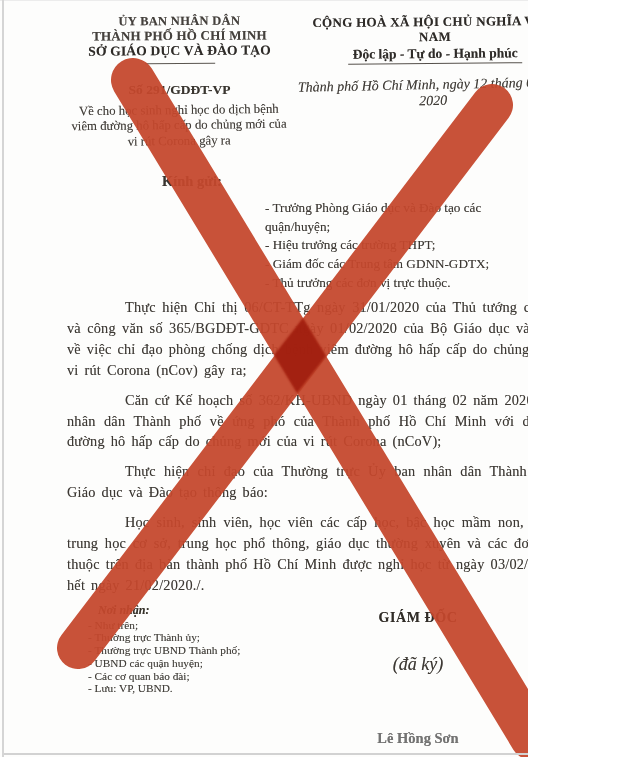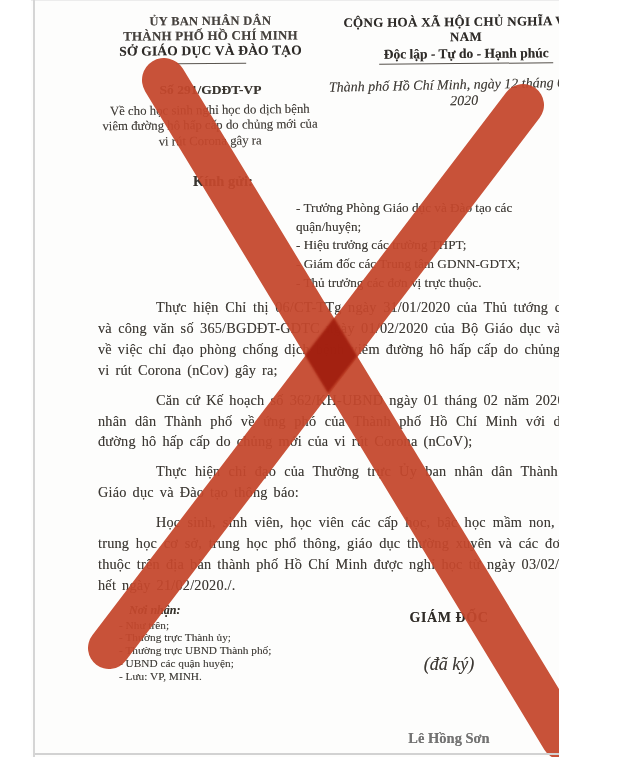--- a/index.html
+++ b/index.html
@@ -1,21 +1,20 @@
 <!DOCTYPE html>
 <html><head>
 <meta charset="utf-8">
 <style>
   html,body{margin:0;padding:0;}
   .photo{
     position:relative; width:528px; height:757px;
     background:#fdfdfc; overflow:hidden;
     font-family:"Liberation Serif","DejaVu Serif",serif;
     color:#3a3633;
-    margin-left:31px;
   }
   .doc{ position:absolute; inset:0; text-shadow:0 0 0.6px rgba(62,58,54,0.45); }
   
   .edge{ position:absolute; background:#d5d5d5; }
   .edge.left{ left:2px; top:0; width:2px; height:100%; }
   .edge.right{ left:614px; top:0; width:2px; height:100%; background:#bfbfbf; }
   .edge.bottom{ left:4px; top:753px; width:612px; height:2px; background:#d2d2d2; }
   .edge.top{ left:0; top:0; width:100%; height:1px; background:#ececec; }
 
   .hdr-left{ position:absolute; left:72px; top:14px; width:215px; text-align:center;
@@ -94,21 +93,22 @@
       <p>Thực hiện chỉ đạo của Thường trực Ủy ban nhân dân Thành phố, Sở Giáo dục và Đào tạo thông báo:</p>
       <p>Học sinh, sinh viên, học viên các cấp học, bậc học mầm non, tiểu học, trung học cơ sở, trung học phổ thông, giáo dục thường xuyên và các đơn vị trực thuộc trên địa bàn thành phố Hồ Chí Minh được nghỉ học từ ngày 03/02/2020 đến hết ngày 21/02/2020./.</p>
     </div>
 
     <div class="notes">
       <div class="label">Nơi nhận:</div>
       <div>- Như trên;</div>
       <div>- Thường trực Thành ủy;</div>
       <div>- Thường trực UBND Thành phố;</div>
       <div>- UBND các quận huyện;</div>
-      <div>- Lưu: VP, MINH.</div>
+      <div>- Các cơ quan báo đài;</div>
+      <div>- Lưu: VP, UBND.</div>
     </div>
 
     <div class="sign">
       <div class="title">GIÁM ĐỐC</div>
       <div class="note">(đã ký)</div>
       <div class="name">Lê Hồng Sơn</div>
     </div>
   </div>
 
   <svg class="cross" width="620" height="757" viewBox="0 0 620 757">

